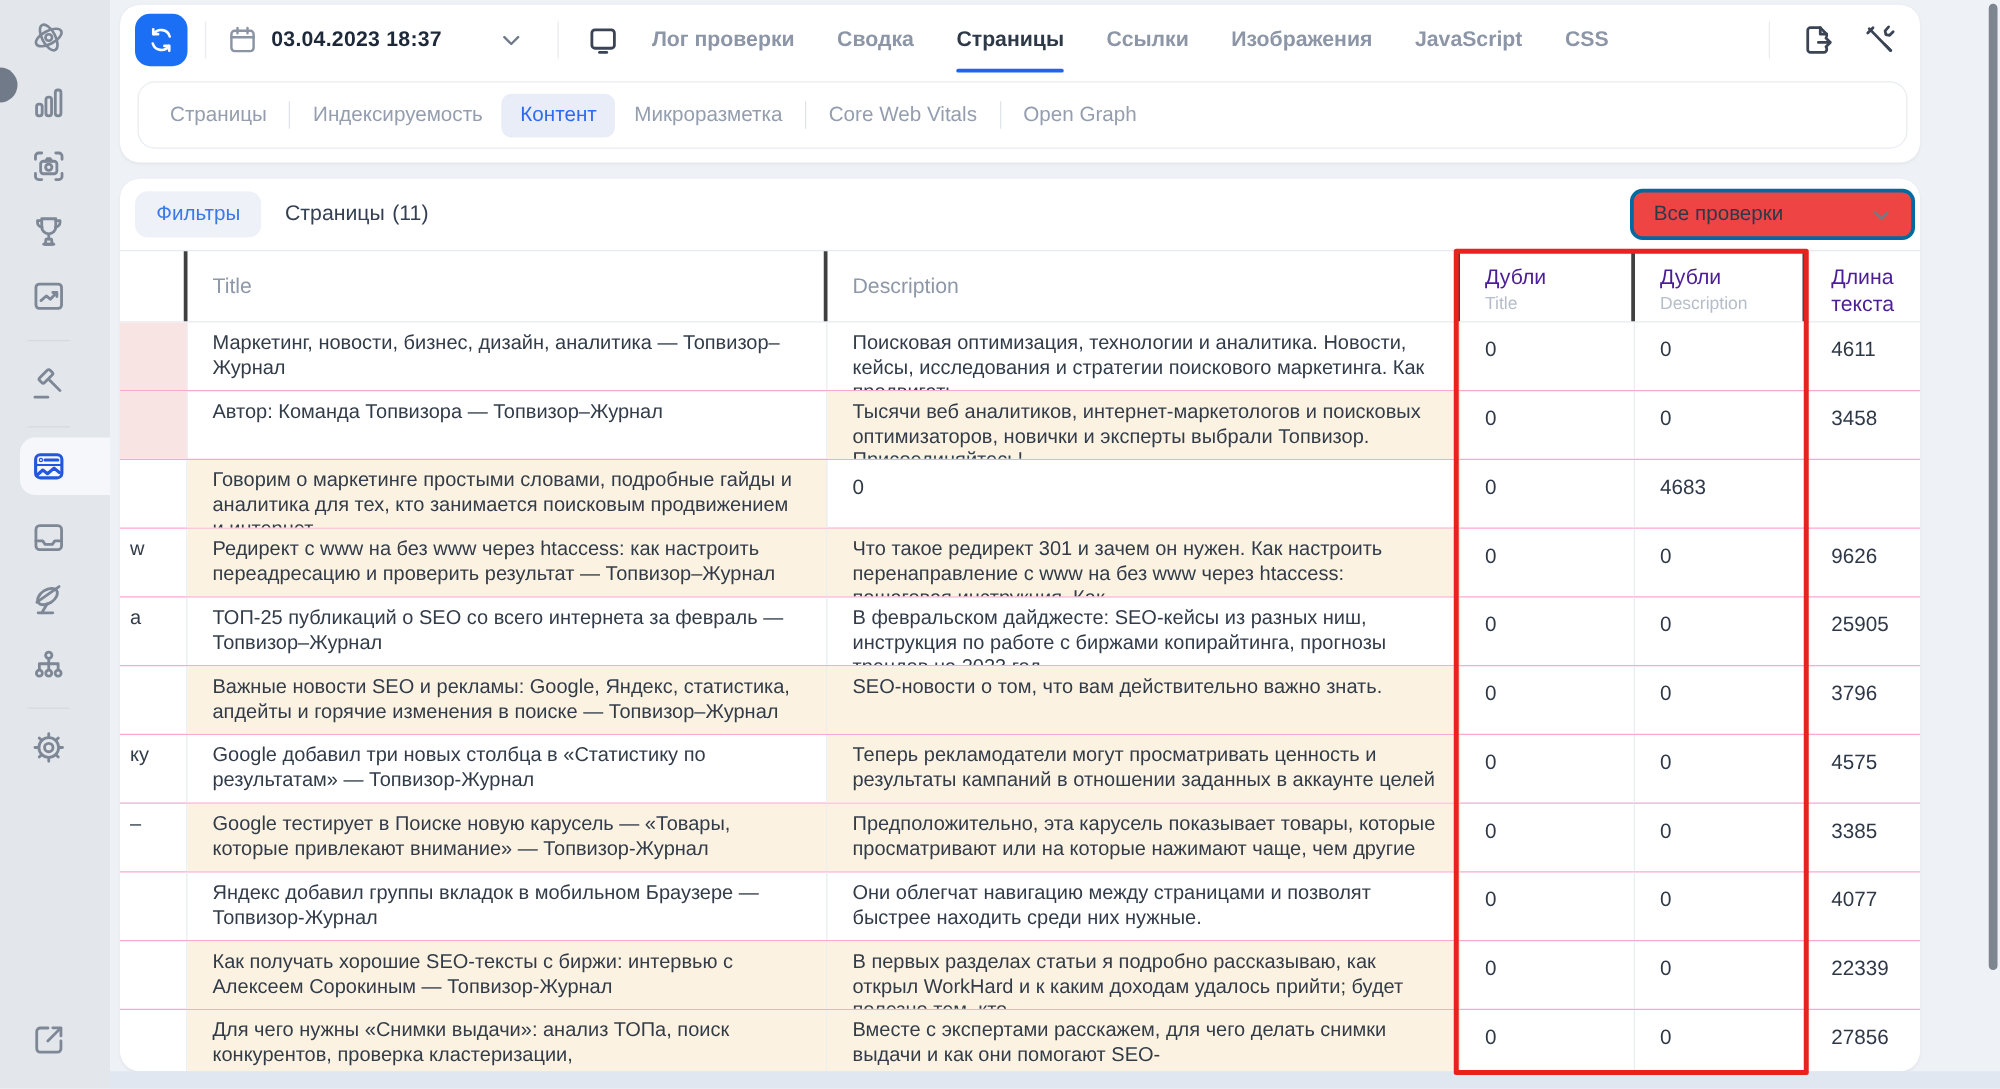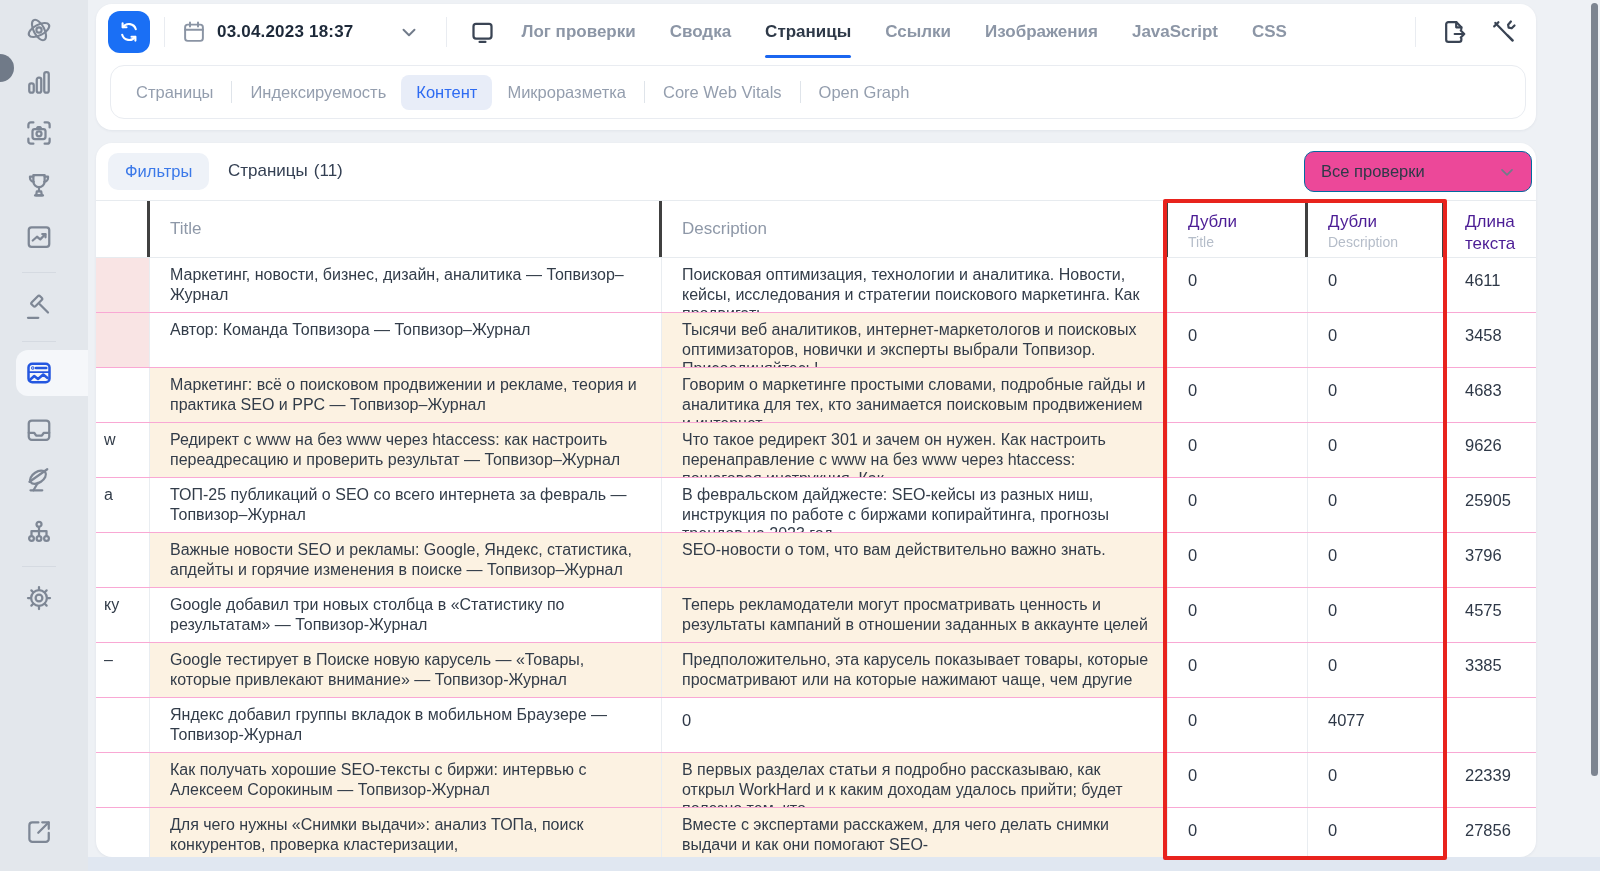--- a/index.html
+++ b/index.html
@@ -39,21 +39,21 @@
   .subtabs { position:absolute; left:14px; right:10px; top:61px; height:54px; border:1px solid #e9ecf1; border-radius:14px; display:flex; align-items:center; padding:0 10px; }
   .subtab { font-size:16.5px; color:#949eae; padding:8px 15px; cursor:pointer; white-space:nowrap; border-radius:8px; }
   .subtab.chip { background:#e8edf8; color:#2e6bf2; }
   .subtab-div { width:1px; height:22px; background:#dfe4ea; margin:0 3px; }
 
   
   .main-panel { position:absolute; left:96px; top:143px; width:1440px; height:714px; background:#fff; border-radius:16px; overflow:hidden; box-shadow:0 1px 3px rgba(24,39,60,.06); }
   .filters-btn { position:absolute; left:12px; top:10px; background:#eef2f8; color:#3b79e9; border:none; border-radius:10px; font-size:16.5px; padding:9px 17px; cursor:pointer; font-family:inherit; }
   .pages-count { position:absolute; left:132px; top:18px; font-size:17px; color:#333f52; }
   .pages-count b { font-weight:400; margin-left:6px; }
-  .checks-select { position:absolute; left:1208px; top:8px; width:228px; height:41px; border:1px solid #0369a1; border-radius:10px; background:#ec4899; display:flex; align-items:center; justify-content:space-between; padding:0 14px 0 16px; cursor:pointer; }
+  .checks-select { position:absolute; left:1208px; top:8px; width:228px; height:41px; border:3px solid #0369a1; border-radius:10px; background:#ef4444; display:flex; align-items:center; justify-content:space-between; padding:0 14px 0 16px; cursor:pointer; }
   .checks-select span { font-size:16.5px; color:#2e3948; }
 
   
   .thead, .tr { display:grid; grid-template-columns:54px 512px 506px 140px 137px 1fr; }
   .thead { position:absolute; left:0; top:57px; width:1440px; height:58px; border-top:1px solid #e7ebef; border-bottom:1px solid #e7ebef; }
   .th { border-right:3px solid #404040; padding:10px 0 0 20px; }
   .th:last-child { border-right:none; }
   .th-plain { font-size:17px; color:#8e98a8; padding-top:18px; }
   .h-main { font-size:17px; color:#4c1d95; line-height:22px; }
   .h-sub { font-size:14px; color:#b5bdc9; line-height:18px; }
@@ -295,21 +295,20 @@
       <div class="tr">
         <div class="td c-url alert"></div>
         <div class="td c-title">Автор: Команда Топвизора — Топвизор–Журнал</div>
         <div class="td c-desc warn">Тысячи веб аналитиков, интернет-маркетологов и поисковых оптимизаторов, новички и эксперты выбрали Топвизор. Присоединяйтесь!</div>
         <div class="td c-dupt">0</div>
         <div class="td c-dupd">0</div>
         <div class="td c-len">3458</div>
       </div>
       <div class="tr">
         <div class="td c-url"></div>
-        <div class="td c-title warn">Маркетинг: всё о поисковом продвижении и рекламе, теория и практика SEO и PPC — Топвизор–Журнал</div>
         <div class="td c-desc warn">Говорим о маркетинге простыми словами, подробные гайды и аналитика для тех, кто занимается поисковым продвижением и интернет</div>
         <div class="td c-dupt">0</div>
         <div class="td c-dupd">0</div>
         <div class="td c-len">4683</div>
       </div>
       <div class="tr">
         <div class="td c-url">w</div>
         <div class="td c-title warn">Редирект с www на без www через htaccess: как настроить переадресацию и проверить результат — Топвизор–Журнал</div>
         <div class="td c-desc warn">Что такое редирект 301 и зачем он нужен. Как настроить перенаправление с www на без www через htaccess: пошаговая инструкция. Как</div>
         <div class="td c-dupt">0</div>
@@ -344,20 +343,21 @@
         <div class="td c-url">–</div>
         <div class="td c-title warn">Google тестирует в Поиске новую карусель — «Товары, которые привлекают внимание» — Топвизор-Журнал</div>
         <div class="td c-desc warn">Предположительно, эта карусель показывает товары, которые просматривают или на которые нажимают чаще, чем другие</div>
         <div class="td c-dupt">0</div>
         <div class="td c-dupd">0</div>
         <div class="td c-len">3385</div>
       </div>
       <div class="tr">
         <div class="td c-url"></div>
         <div class="td c-title">Яндекс добавил группы вкладок в мобильном Браузере — Топвизор-Журнал</div>
+        <div class="td c-desc">Они облегчат навигацию между страницами и позволят быстрее находить среди них нужные.</div>
         <div class="td c-dupt">0</div>
         <div class="td c-dupd">0</div>
         <div class="td c-len">4077</div>
       </div>
       <div class="tr">
         <div class="td c-url"></div>
         <div class="td c-title warn">Как получать хорошие SEO-тексты с биржи: интервью с Алексеем Сорокиным — Топвизор-Журнал</div>
         <div class="td c-desc warn">В первых разделах статьи я подробно рассказываю, как открыл WorkHard и к каким доходам удалось прийти; будет полезно тем, кто</div>
         <div class="td c-dupt">0</div>
         <div class="td c-dupd">0</div>

